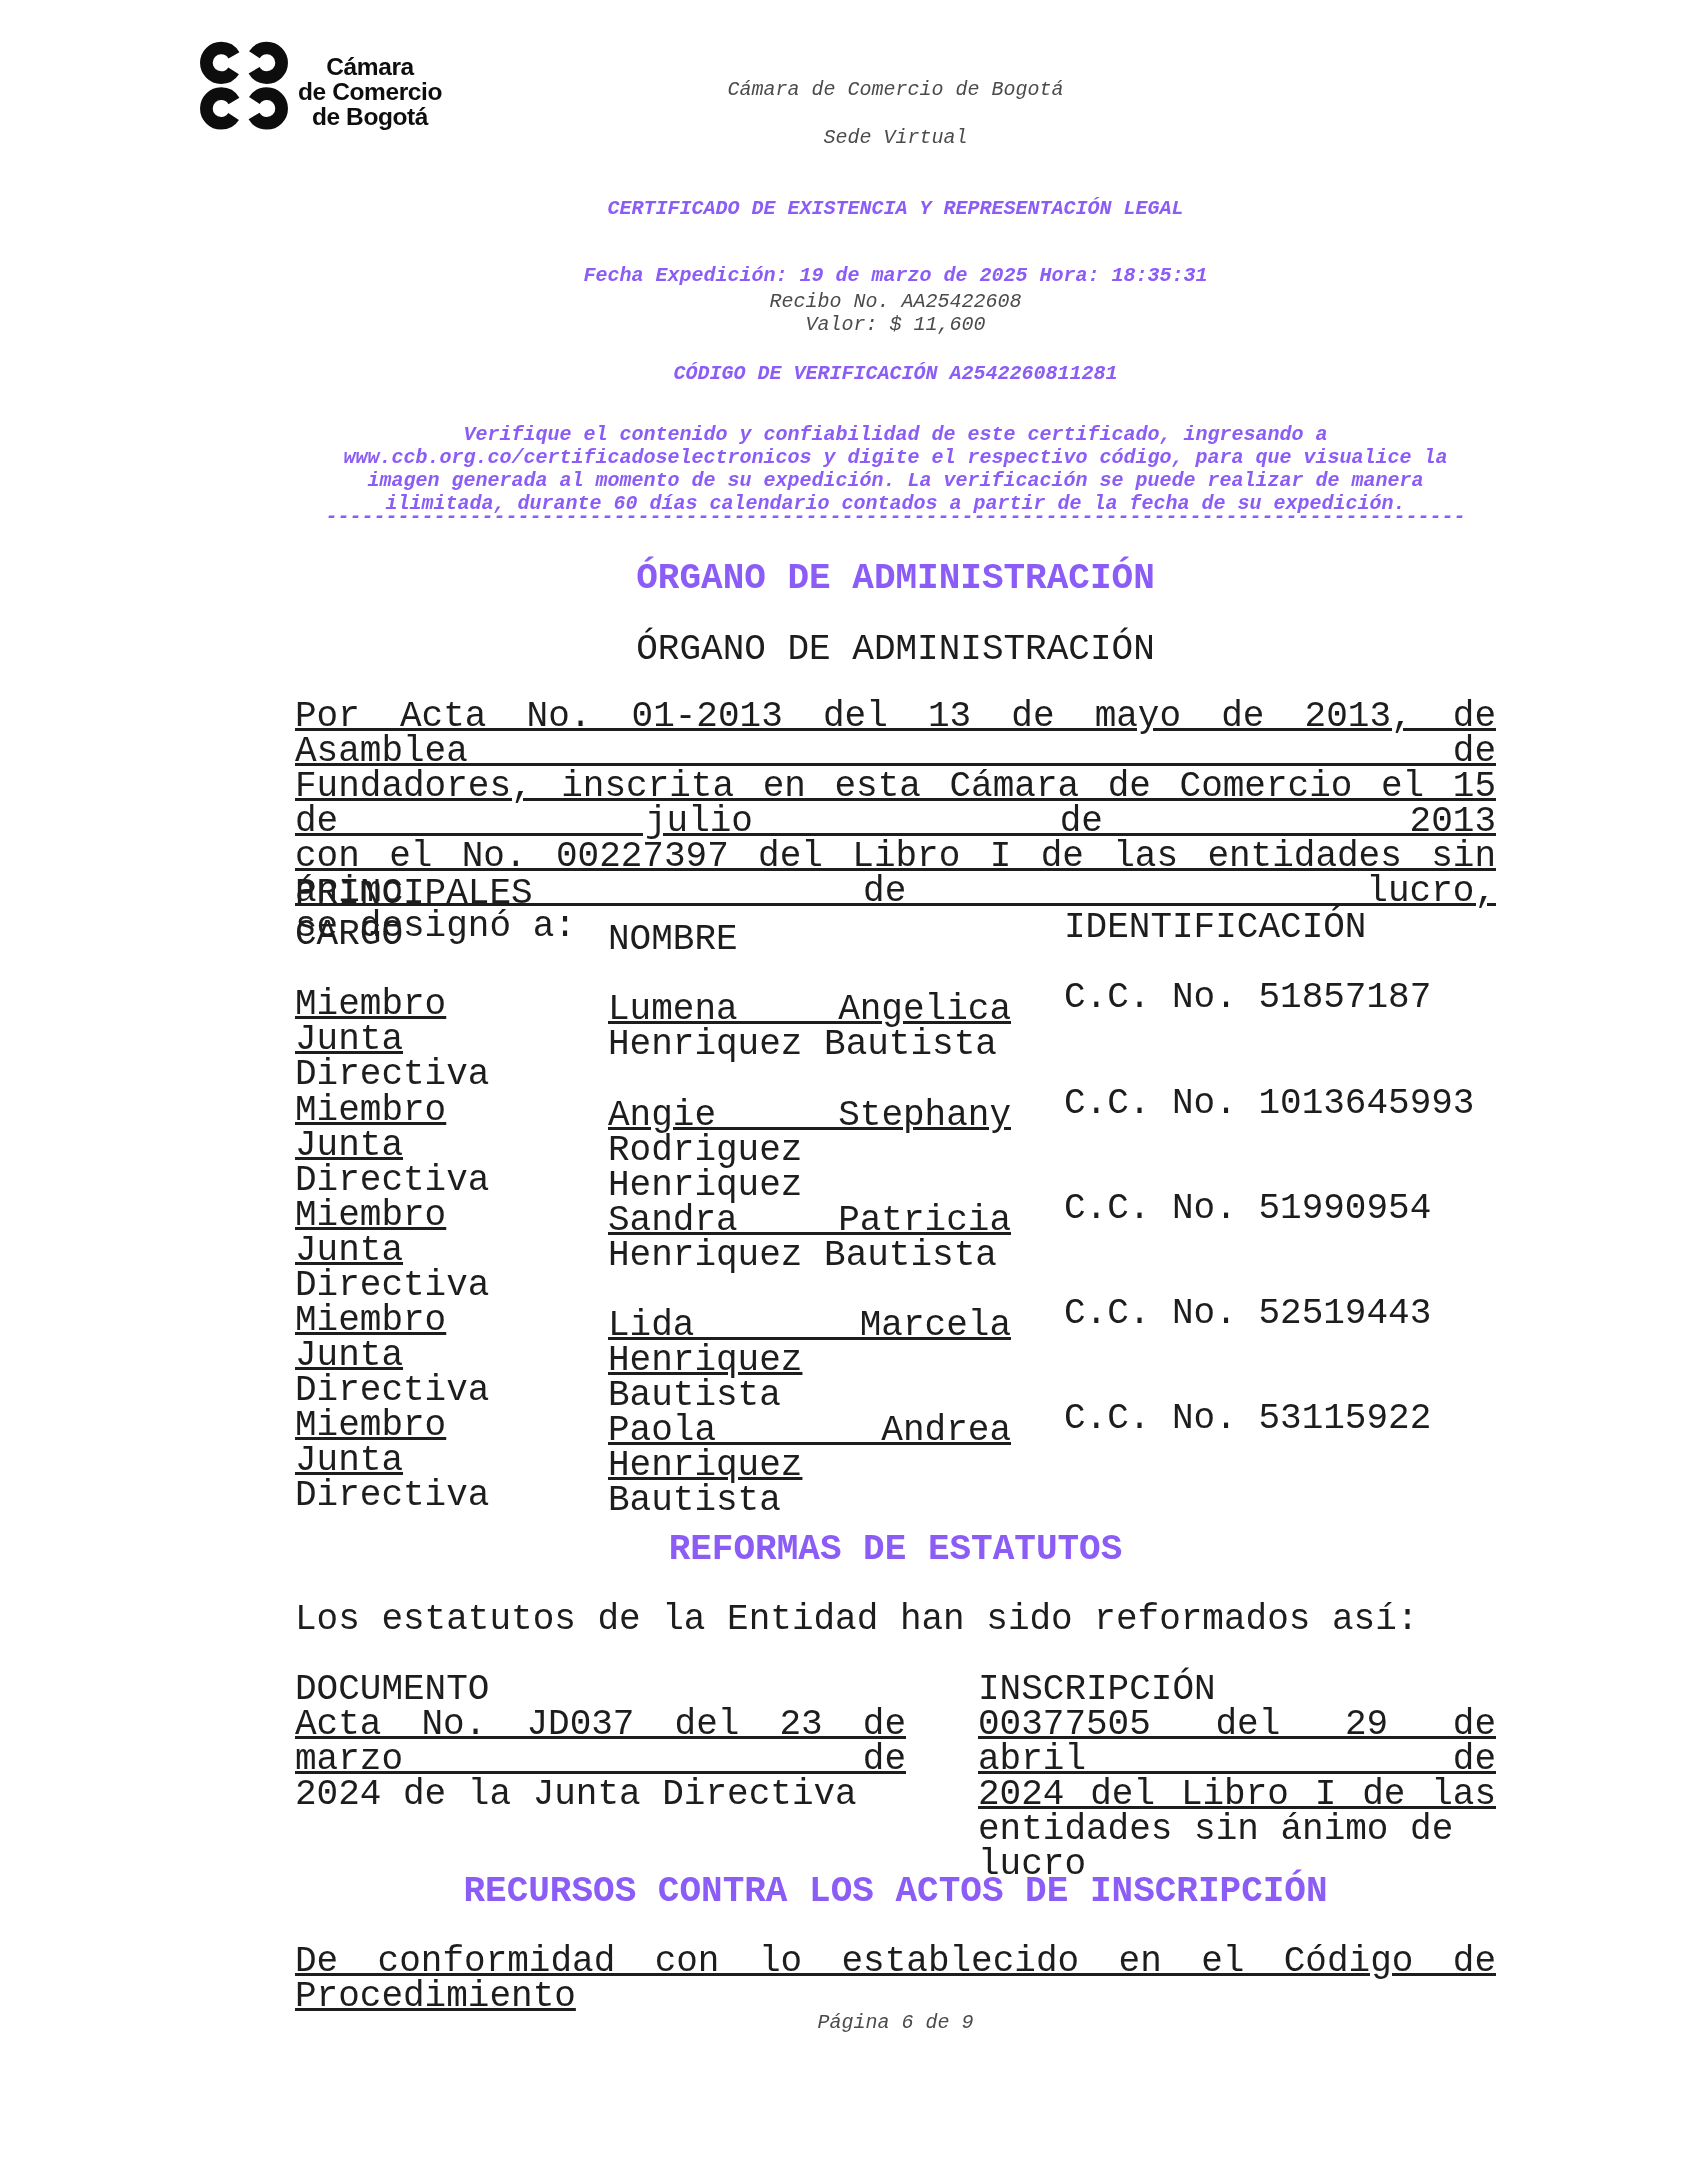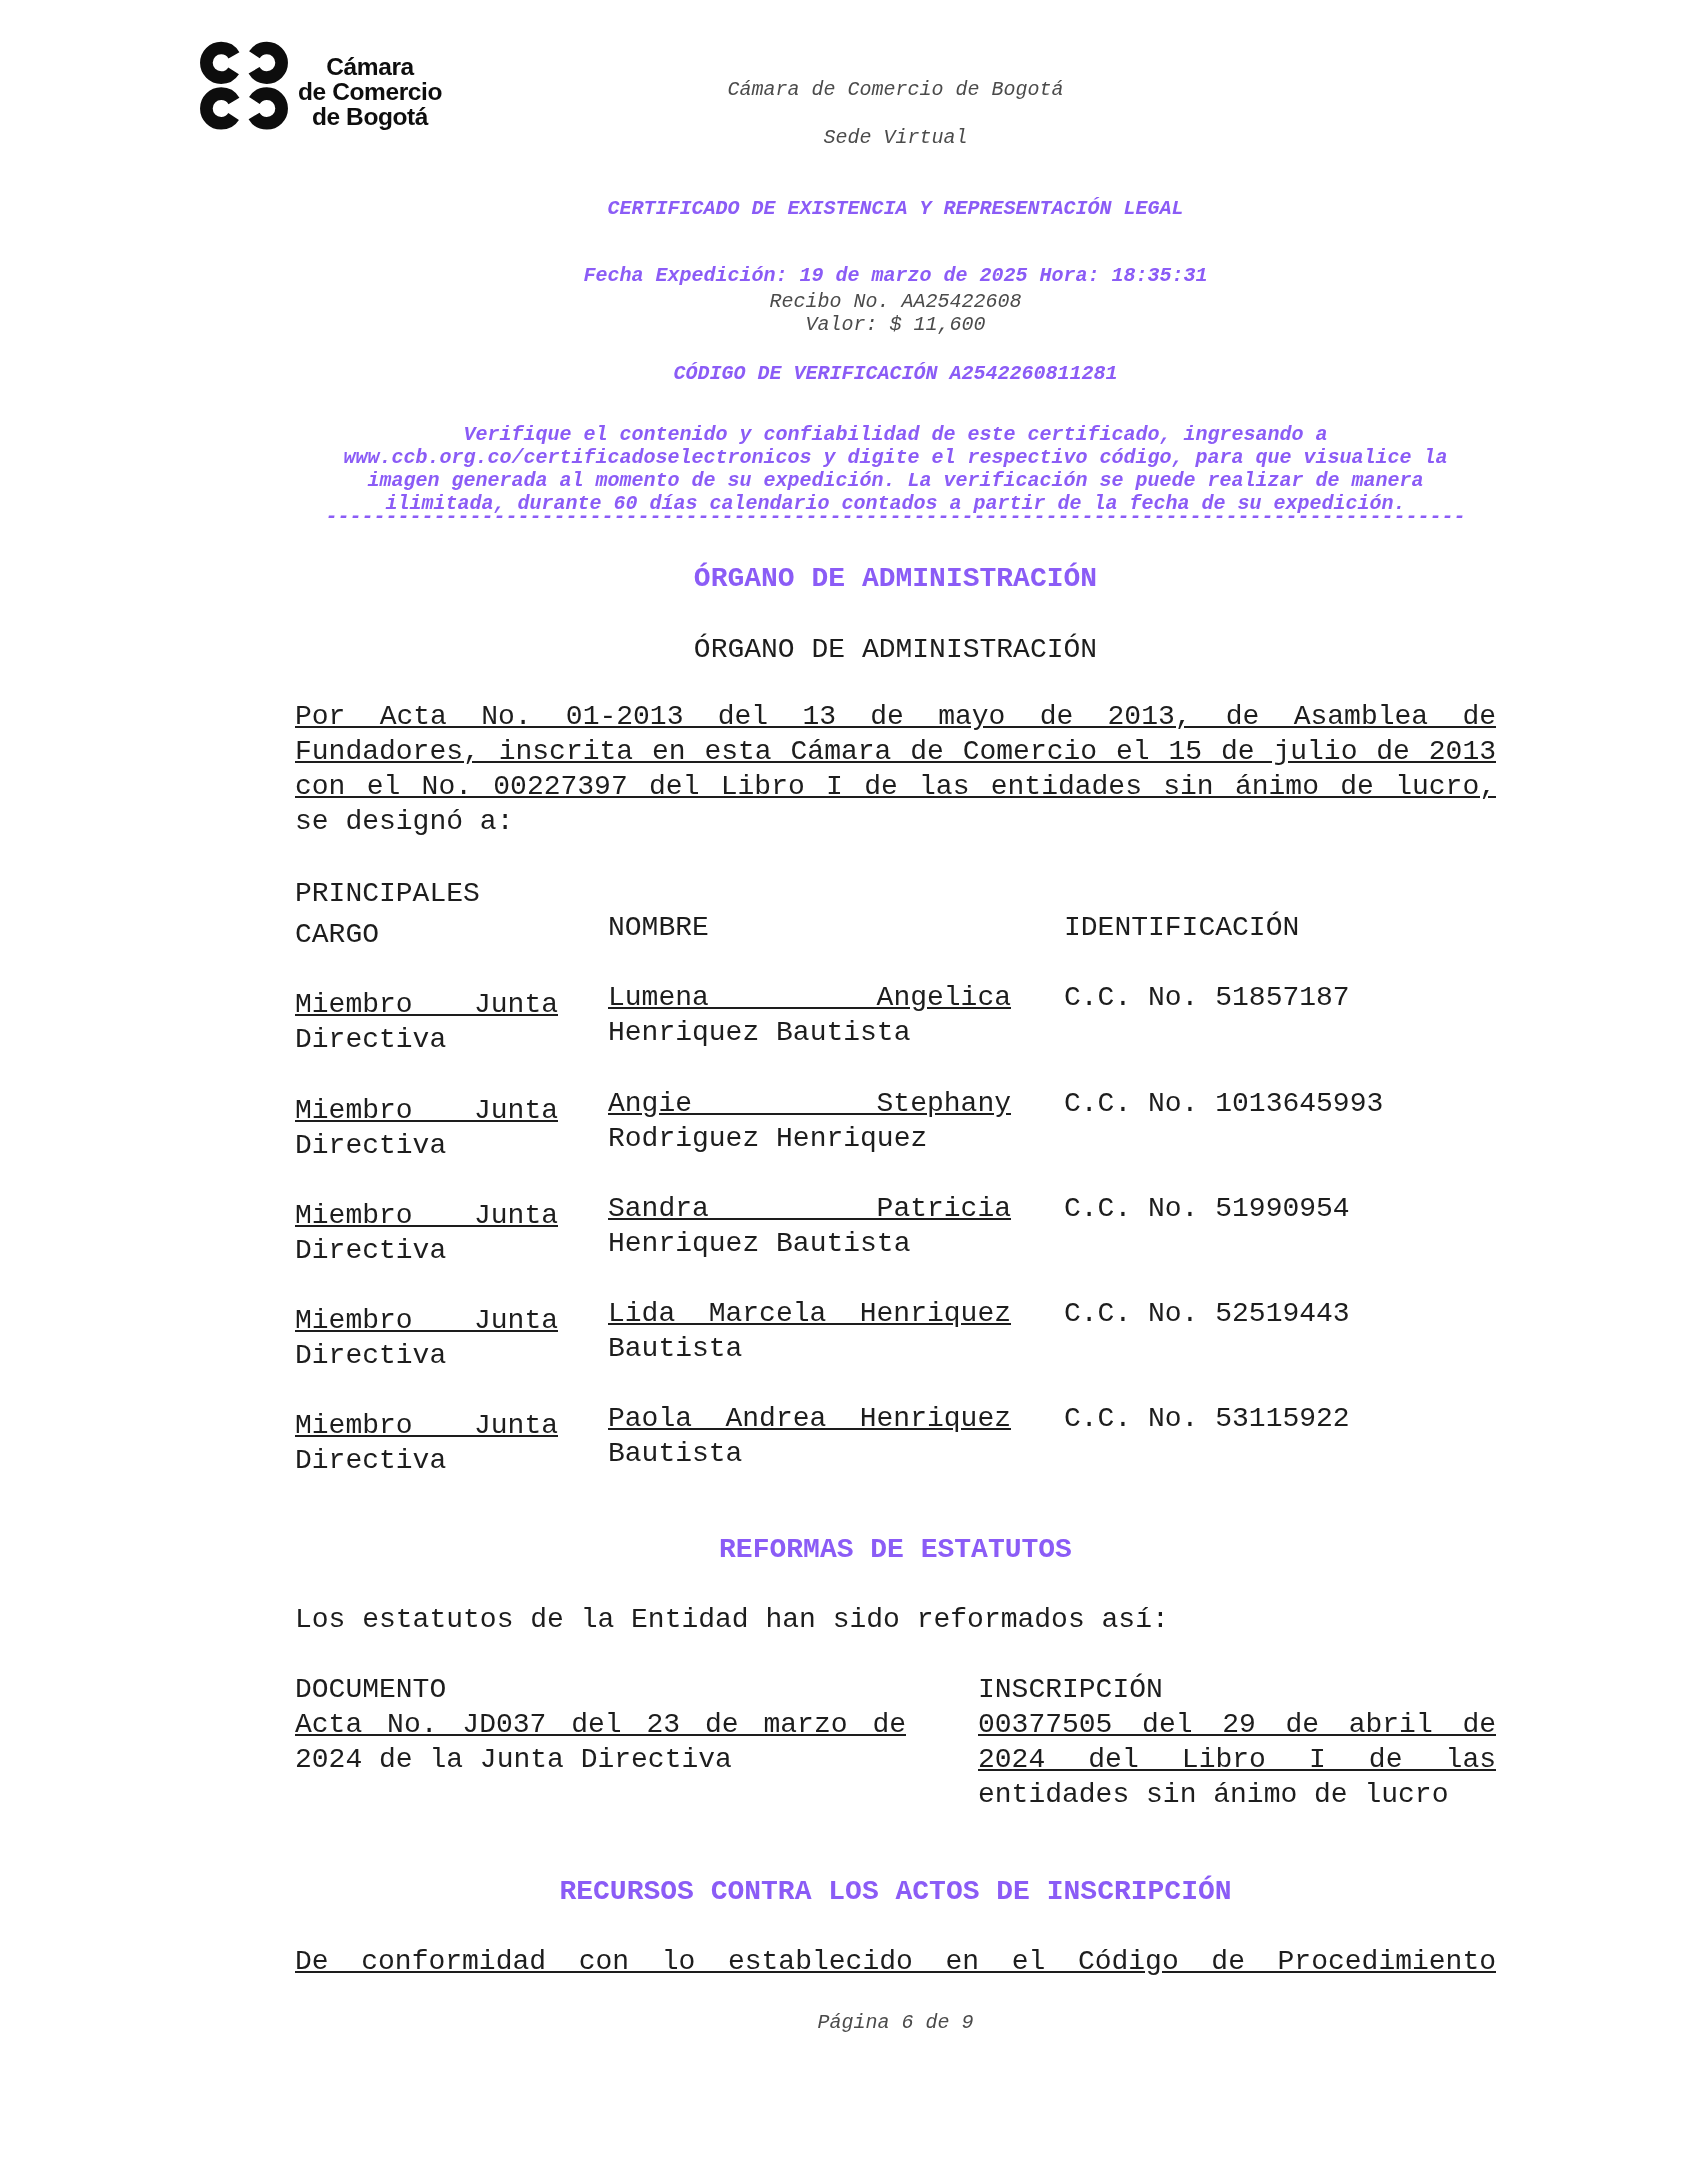--- a/index.html
+++ b/index.html
@@ -5,31 +5,31 @@
   html,body { margin:0; padding:0; background:#e8e8e8; }
   .page {
     position:relative; width:1690px; height:2183px; margin:0 auto;
     background:#ffffff; overflow:hidden;
     font-family:"Liberation Mono","DejaVu Sans Mono",monospace;
     color:#1d1d1d;
   }
   .content { position:absolute; left:295px; top:0; width:1201px; height:100%; }
   .blk { position:absolute; left:0; width:100%; }
   .sm  { font-size:20px; line-height:23px;font-style:italic; }
-  .bd  { font-size:28px; line-height:35px; }
+  .bd  { font-size:36px; line-height:35px; }
   .b   { font-weight:bold; }
   .ctr { text-align:center; }
   .gray{ color:#4b4b4b; }
   .jl  { text-align:justify; text-align-last:justify;text-decoration:underline; }
   .dark{ color:#8b5cf6; }
 
   
   .mrow { display:flex; }
   .mc1 { width:263px; margin-right:50px;margin-top:7px; }
-  .mc2 { width:403px; margin-right:53px; }
+  .mc2 { width:403px; margin-right:53px;margin-top:12px; }
   .mc3 { flex:1; }
 
   
   .rrow { display:flex; }
   .rc1 { width:611px; margin-right:72px; }
   .rc2 { width:518px; }
 
   
   .logo { position:absolute; left:200px; top:40px; display:flex;text-align:center; }
   .logo-icon { width:88px; height:93px; flex:0 0 auto; }

